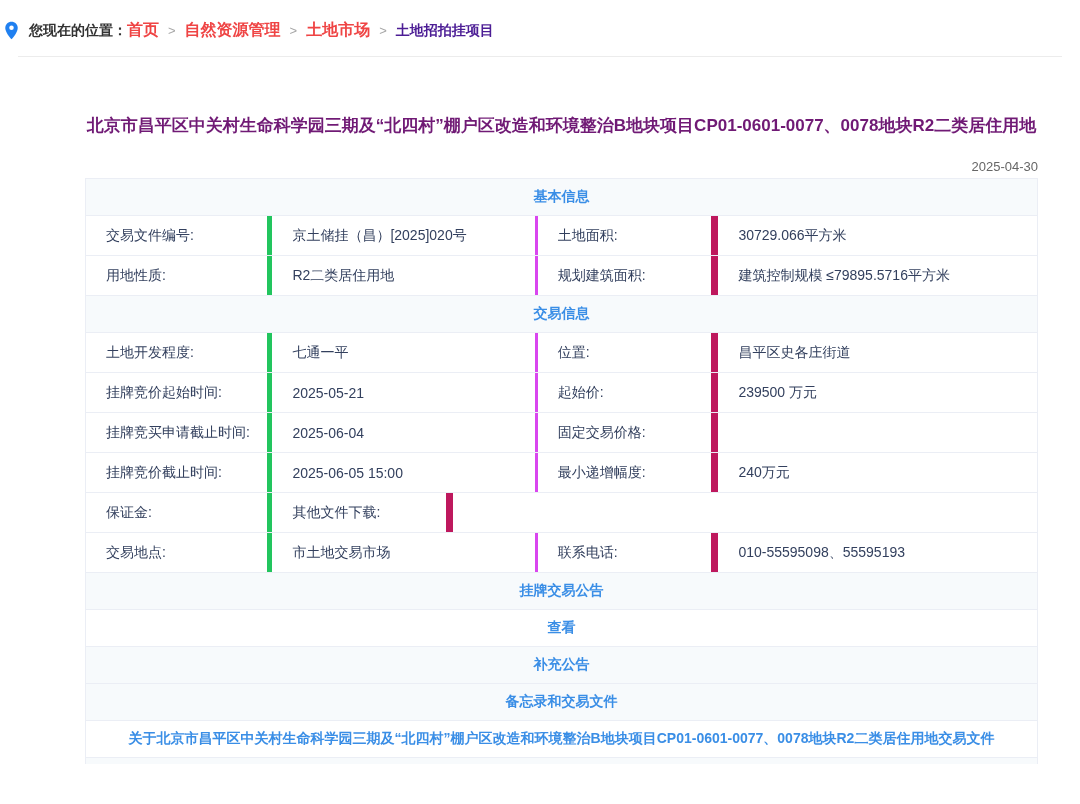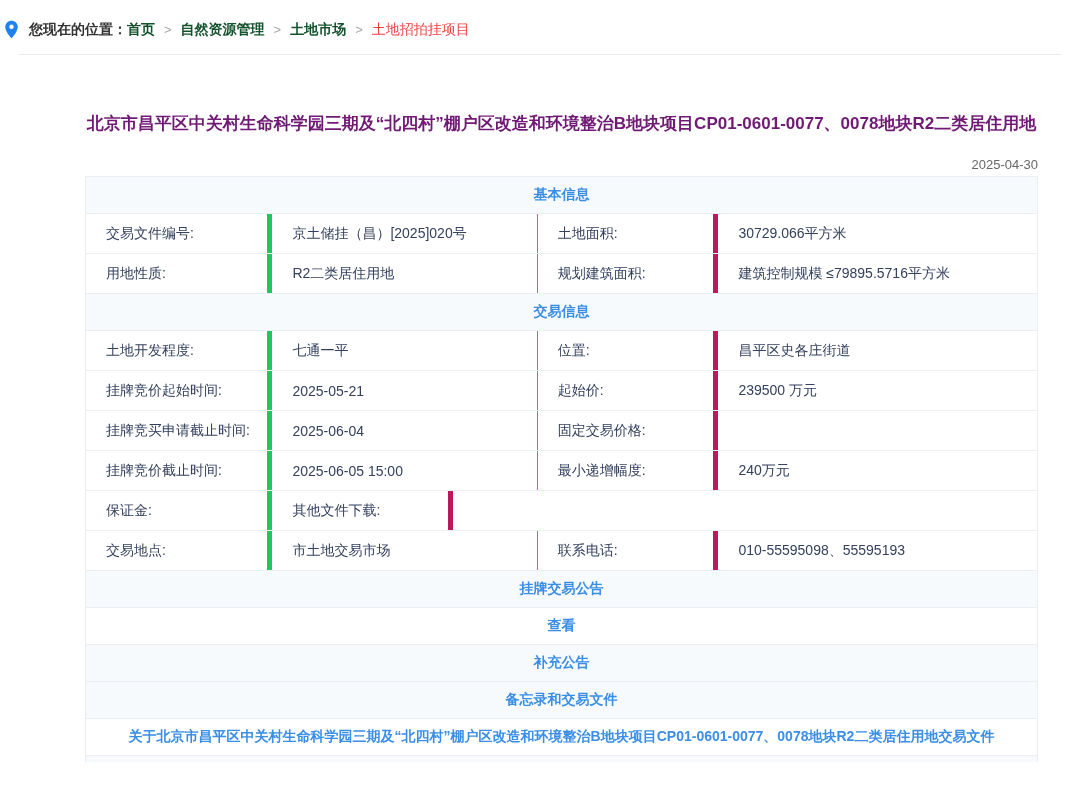--- a/index.html
+++ b/index.html
@@ -3,44 +3,44 @@
 <meta charset="utf-8">
 <style>
   * { margin:0; padding:0; box-sizing:border-box; }
   html,body { width:1080px; height:804px; background:#ffffff; overflow:hidden;
               font-family:"Liberation Sans","DejaVu Sans",sans-serif; }
 
   
   .crumb-bar { display:flex; align-items:center; padding:20px 18px 15px 4px; }
   .pin { width:15px; height:19px; margin-right:10px; flex:0 0 auto; }
   .crumb-prefix { font-size:14px; font-weight:700; color:#333333; }
-  .crumb-link { font-size:14px; font-weight:700; color:#14532d; cursor:pointer; }
+  .crumb-link { font-size:16px; font-weight:700; color:#ef4444; cursor:pointer; }
   .crumb-sep { font-size:13px; color:#a6a6a6; margin:0 9px; font-weight:400; }
-  .crumb-current { font-size:14px; font-weight:400; color:#ef4444; }
+  .crumb-current { font-size:14px; font-weight:700; color:#4c1d95; }
   .divider { height:1px; background:#ececec; margin:0 18px; }
 
   
   .content { width:953px; margin-left:85px; }
   .doc-title { margin-top:55px; text-align:center; font-size:17px; font-weight:700;
                color:#701a75; line-height:27px; }
   .doc-date { text-align:right; font-size:13px; color:#666666; margin-top:20px; }
 
   
   .info-table { margin-top:4px; border:1px solid #ebeef5; border-bottom:none; }
   .tr { display:flex; border-bottom:1px solid #ebeef5; }
   .tr.section { height:37px; background:#f7fafc; align-items:center; justify-content:center; }
   .tr.section span { font-size:14px; font-weight:600; color:#3a8ee6; }
   .tr.linkrow { height:37px; background:#ffffff; align-items:center; justify-content:center; }
   .tr.linkrow span { font-size:14px; font-weight:600; color:#3a8ee6; cursor:pointer; }
   .tr.data { height:40px; }
   .td { height:100%; display:flex; align-items:center; padding-left:20px;
         font-size:14px; color:#33405e; overflow:hidden; white-space:nowrap; }
   .td.c1 { width:19.6%; border-right:5px solid #22c55e; }
-  .td.c2 { width:27.9%; border-right:1px solid #d946ef; }
-  .td.c3 { width:19.0%; border-right:5px solid #be185d; }
+  .td.c2 { width:27.9%; border-right:3px solid #d946ef; }
+  .td.c3 { width:19.0%; border-right:7px solid #be185d; }
   .td.c4 { width:33.5%; }
   .tr.partial { height:6px; background:#f7fafc; border-bottom:none; }
 </style>
 </head>
 <body>
 
 <div class="crumb-bar">
   <svg class="pin" viewBox="0 0 24 30">
     <path d="M12 1C6.5 1 2 5.4 2 10.8 2 18.3 12 29 12 29s10-10.7 10-18.2C22 5.4 17.5 1 12 1z" fill="#2080F0"></path>
     <circle cx="12" cy="10.5" r="3.6" fill="#ffffff"></circle>

